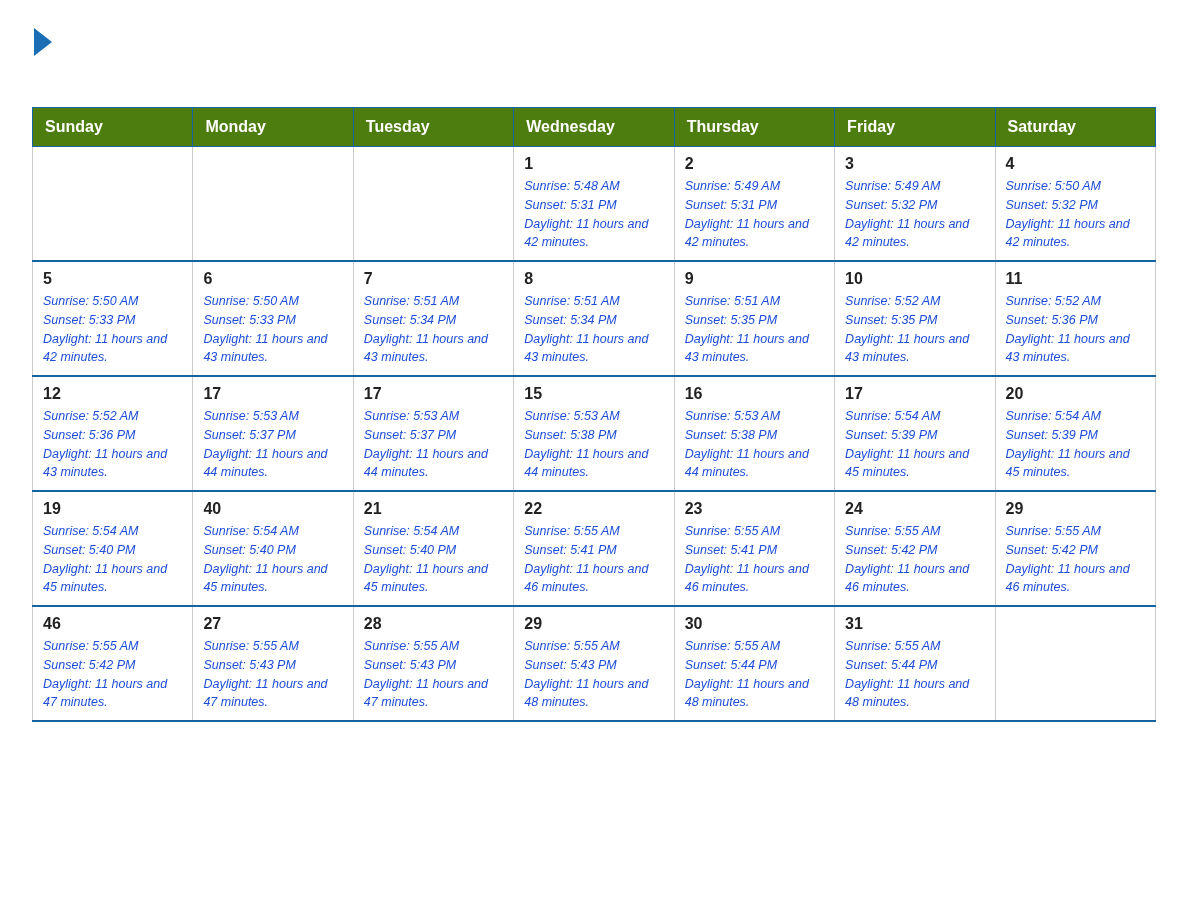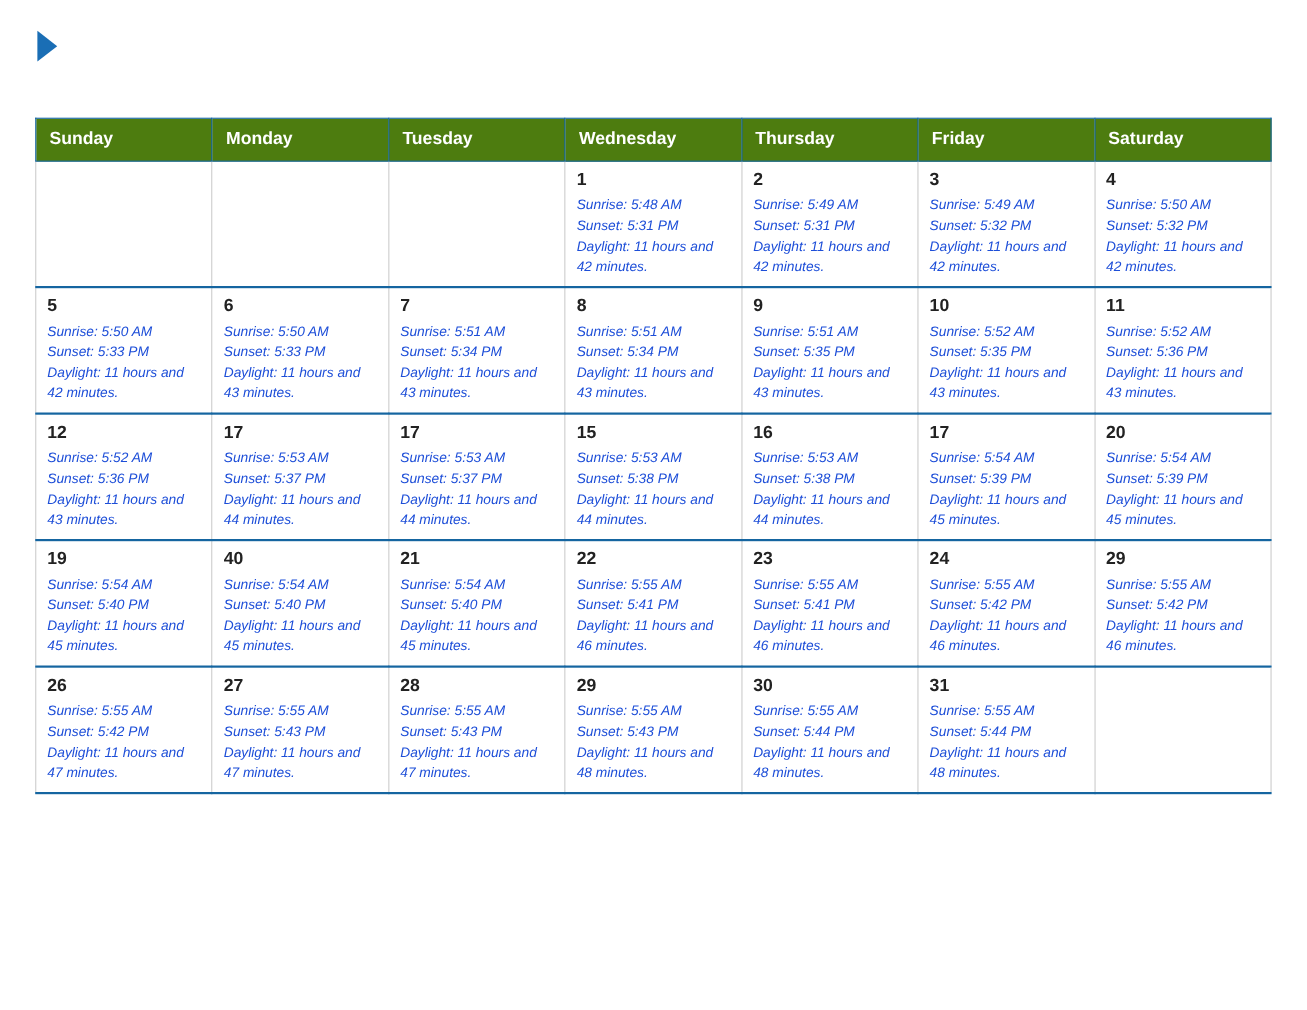--- a/index.html
+++ b/index.html
@@ -239,21 +239,21 @@
           <span class="day-number">24</span>
           <div class="day-info">Sunrise: 5:55 AM<br>Sunset: 5:42 PM<br>Daylight: 11 hours and 46 minutes.</div>
         </td>
         <td>
           <span class="day-number">29</span>
           <div class="day-info">Sunrise: 5:55 AM<br>Sunset: 5:42 PM<br>Daylight: 11 hours and 46 minutes.</div>
         </td>
       </tr>
       <tr>
         <td>
-          <span class="day-number">26</span>
+          <span class="day-number">46</span>
           <div class="day-info">Sunrise: 5:55 AM<br>Sunset: 5:42 PM<br>Daylight: 11 hours and 47 minutes.</div>
         </td>
         <td>
           <span class="day-number">27</span>
           <div class="day-info">Sunrise: 5:55 AM<br>Sunset: 5:43 PM<br>Daylight: 11 hours and 47 minutes.</div>
         </td>
         <td>
           <span class="day-number">28</span>
           <div class="day-info">Sunrise: 5:55 AM<br>Sunset: 5:43 PM<br>Daylight: 11 hours and 47 minutes.</div>
         </td>

